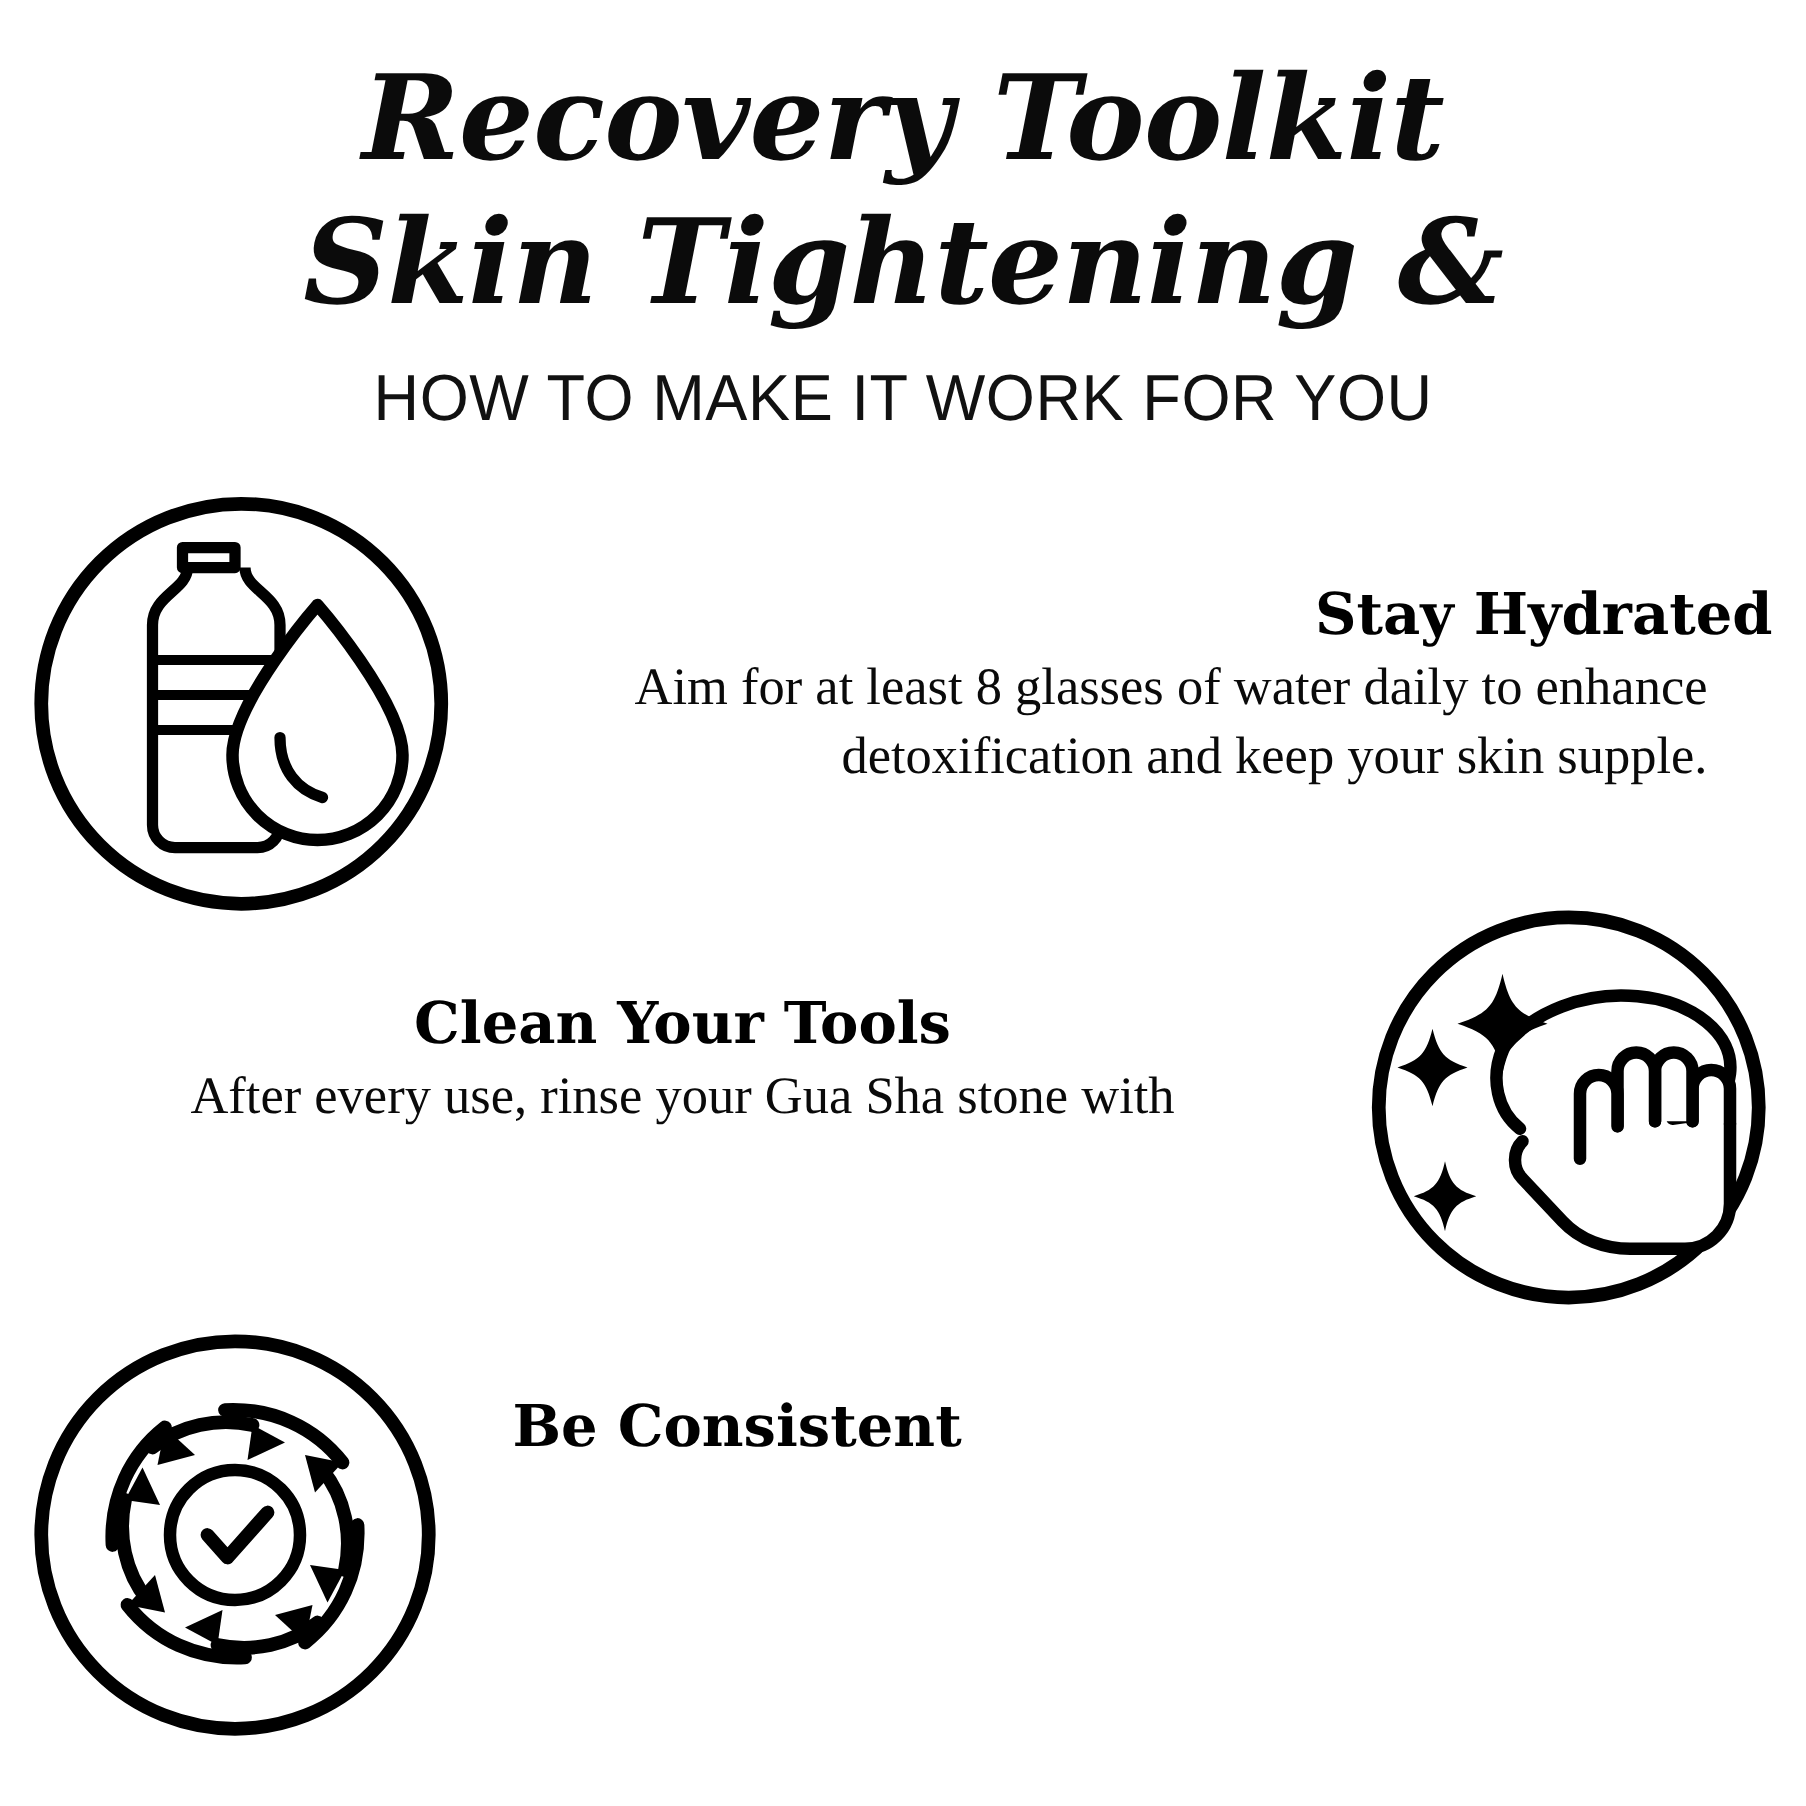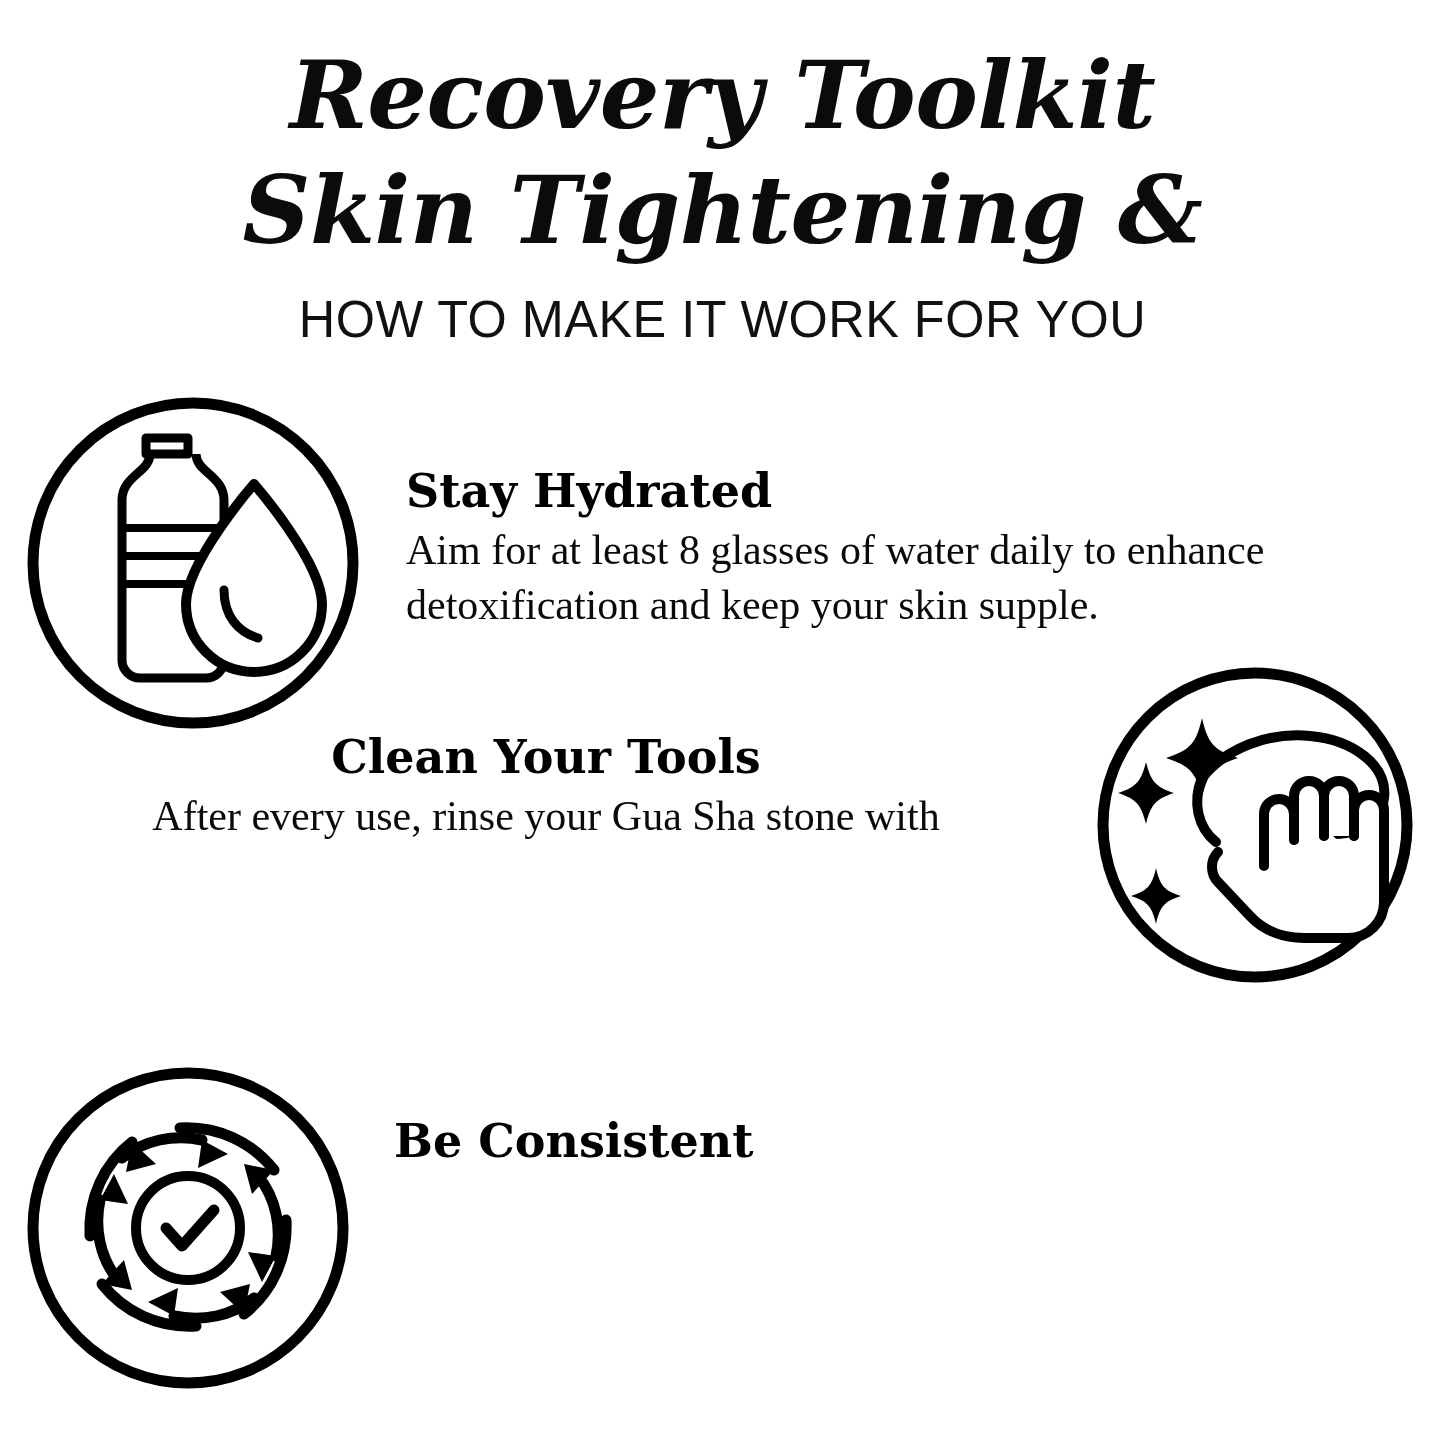--- a/index.html
+++ b/index.html
@@ -72,28 +72,28 @@
 
   
   #sec-hydrated {
     top: 388px;
     left: 18px;
     width: 1400px;
   }
   #sec-hydrated .text-block {
     padding-left: 32px;
     padding-top: 78px;
-    text-align: left;
+    text-align: right;
   }
   #sec-hydrated .sec-heading { margin-left: 6px; }
   #sec-hydrated .sec-body { margin-left: 6px; max-width: 960px; }
 
   
   #sec-tools {
-    top: 660px;
+    top: 721px;
     left: 30px;
     width: 1390px;
   }
   #sec-tools .text-block {
     padding-right: 28px;
     padding-top: 72px;
     text-align: center;
   }
   #sec-tools .sec-heading { text-align: center; }
   #sec-tools .sec-body { margin: 0 auto; max-width: 900px; }
@@ -102,21 +102,21 @@
   #sec-consistent {
     top: 1058px;
     left: 18px;
     width: 1400px;
   }
   #sec-consistent .text-block {
     padding-left: 36px;
     padding-top: 58px;
     text-align: left;
   }
-  #sec-consistent .sec-heading { margin-left: 0; }
+  #sec-consistent .sec-heading { margin-left: 16px; }
   #sec-consistent .sec-body { margin-left: 36px; max-width: 920px; }
 
   svg { display: block; }
 </style>
 </head>
 <body>
 
 <div class="page">
 
   <div class="header">

